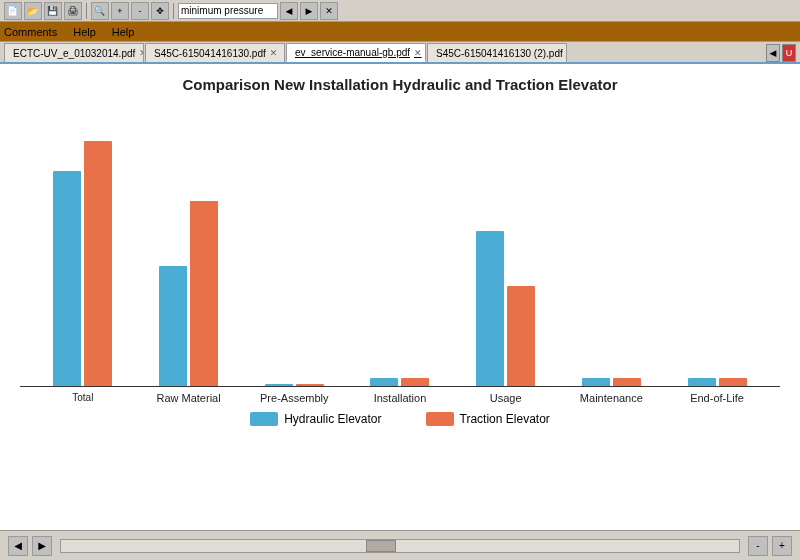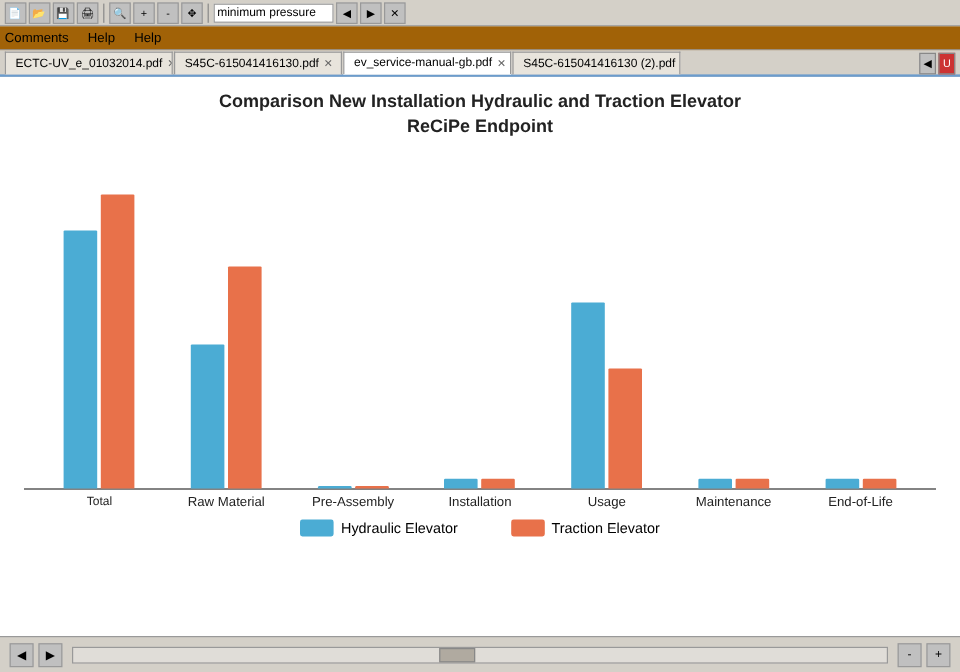--- a/index.html
+++ b/index.html
@@ -79,20 +79,21 @@
       margin-right: 1px;
       white-space: nowrap;
       max-width: 140px;
       overflow: hidden;
       text-overflow: ellipsis;
     }
     .tab.active {
       background: #fff;
       border-bottom: 1px solid #fff;
       z-index: 1;
+      text-decoration: underline;
     }
     .tab-close {
       margin-left: 4px;
       font-size: 9px;
       color: #666;
     }
     .tab-end {
       margin-left: auto;
       display: flex;
       gap: 2px;
@@ -269,21 +270,20 @@
   </div>
   <div class="tab-end">
     <div class="tab-nav-btn">◀</div>
     <div class="tab-nav-btn" style="background:#cc3333;color:#fff;">U</div>
   </div>
 </div>
 
 <div class="content">
   <div class="chart-title">
     <div>Comparison New Installation Hydraulic and Traction Elevator</div>
-    <div>ReCiPe Endpoint</div>
   </div>
 
   <div class="chart-area">
     <div class="bars-container" id="bars-container">
     <div class="bar-pair">
           <div class="bar hydraulic" style="height: 215px;"></div>
           <div class="bar traction" style="height: 245px;"></div>
         </div>
         <div class="bar-pair">
           <div class="bar hydraulic" style="height: 120px;"></div>

